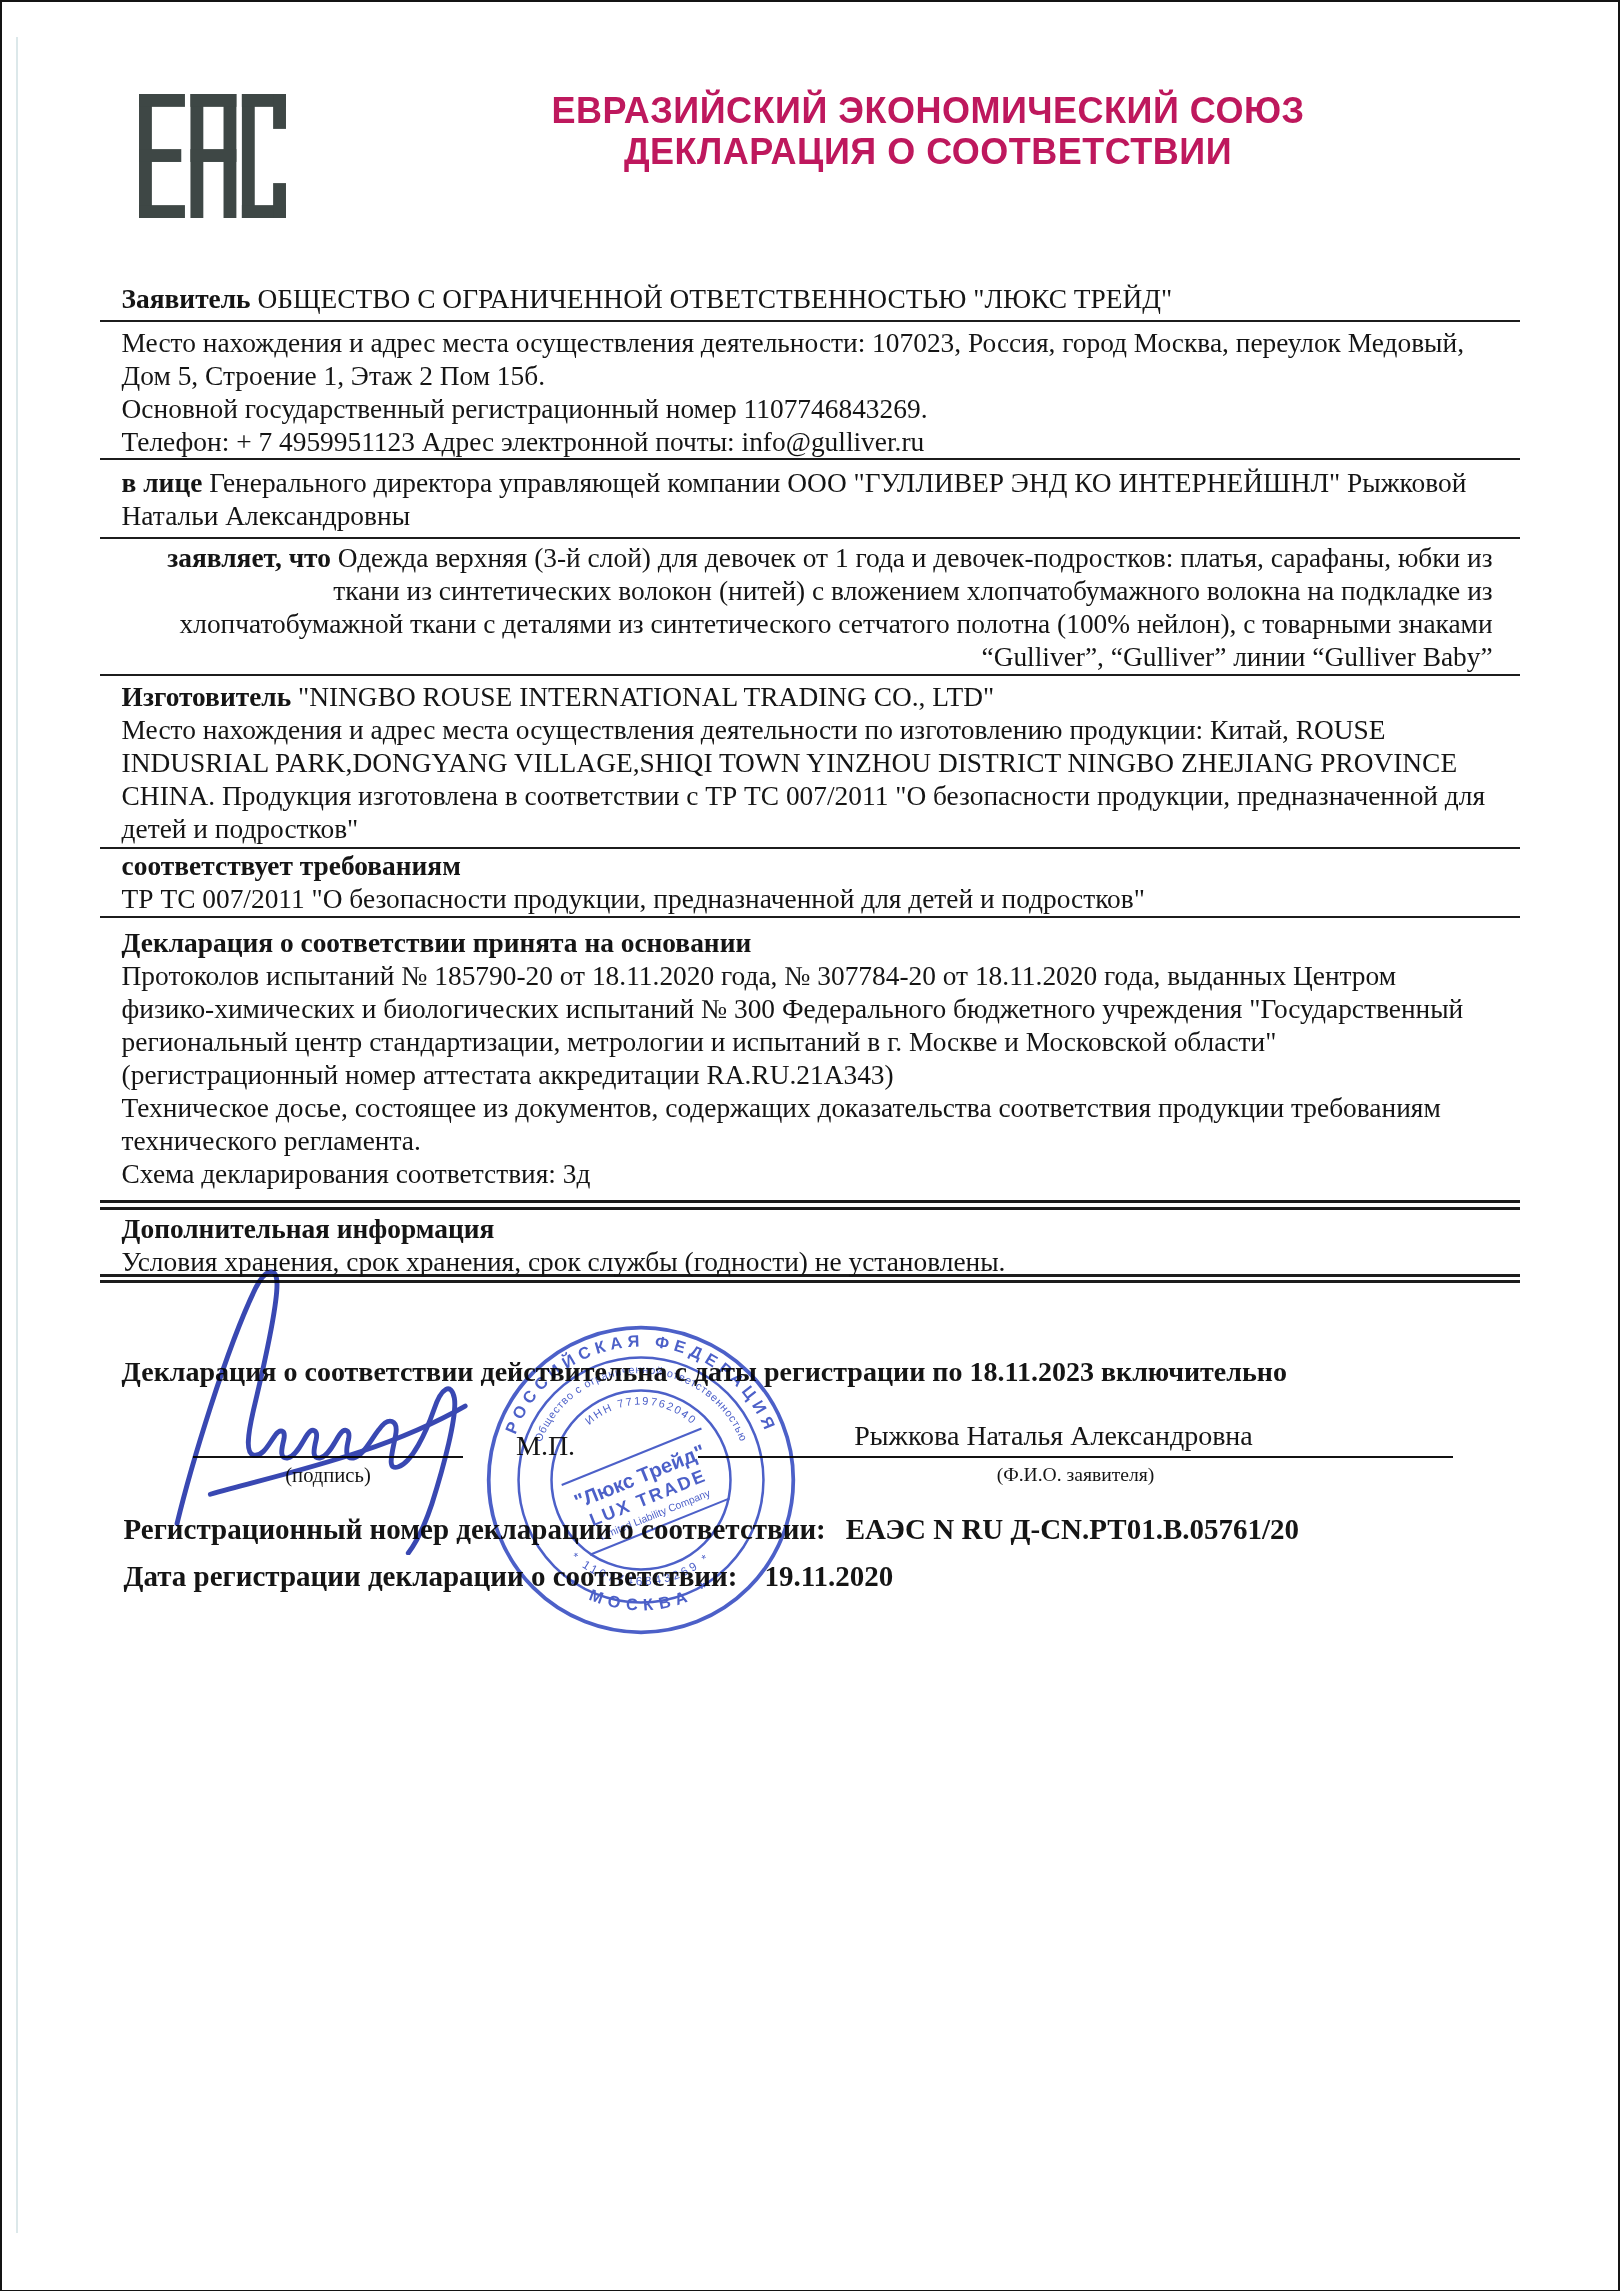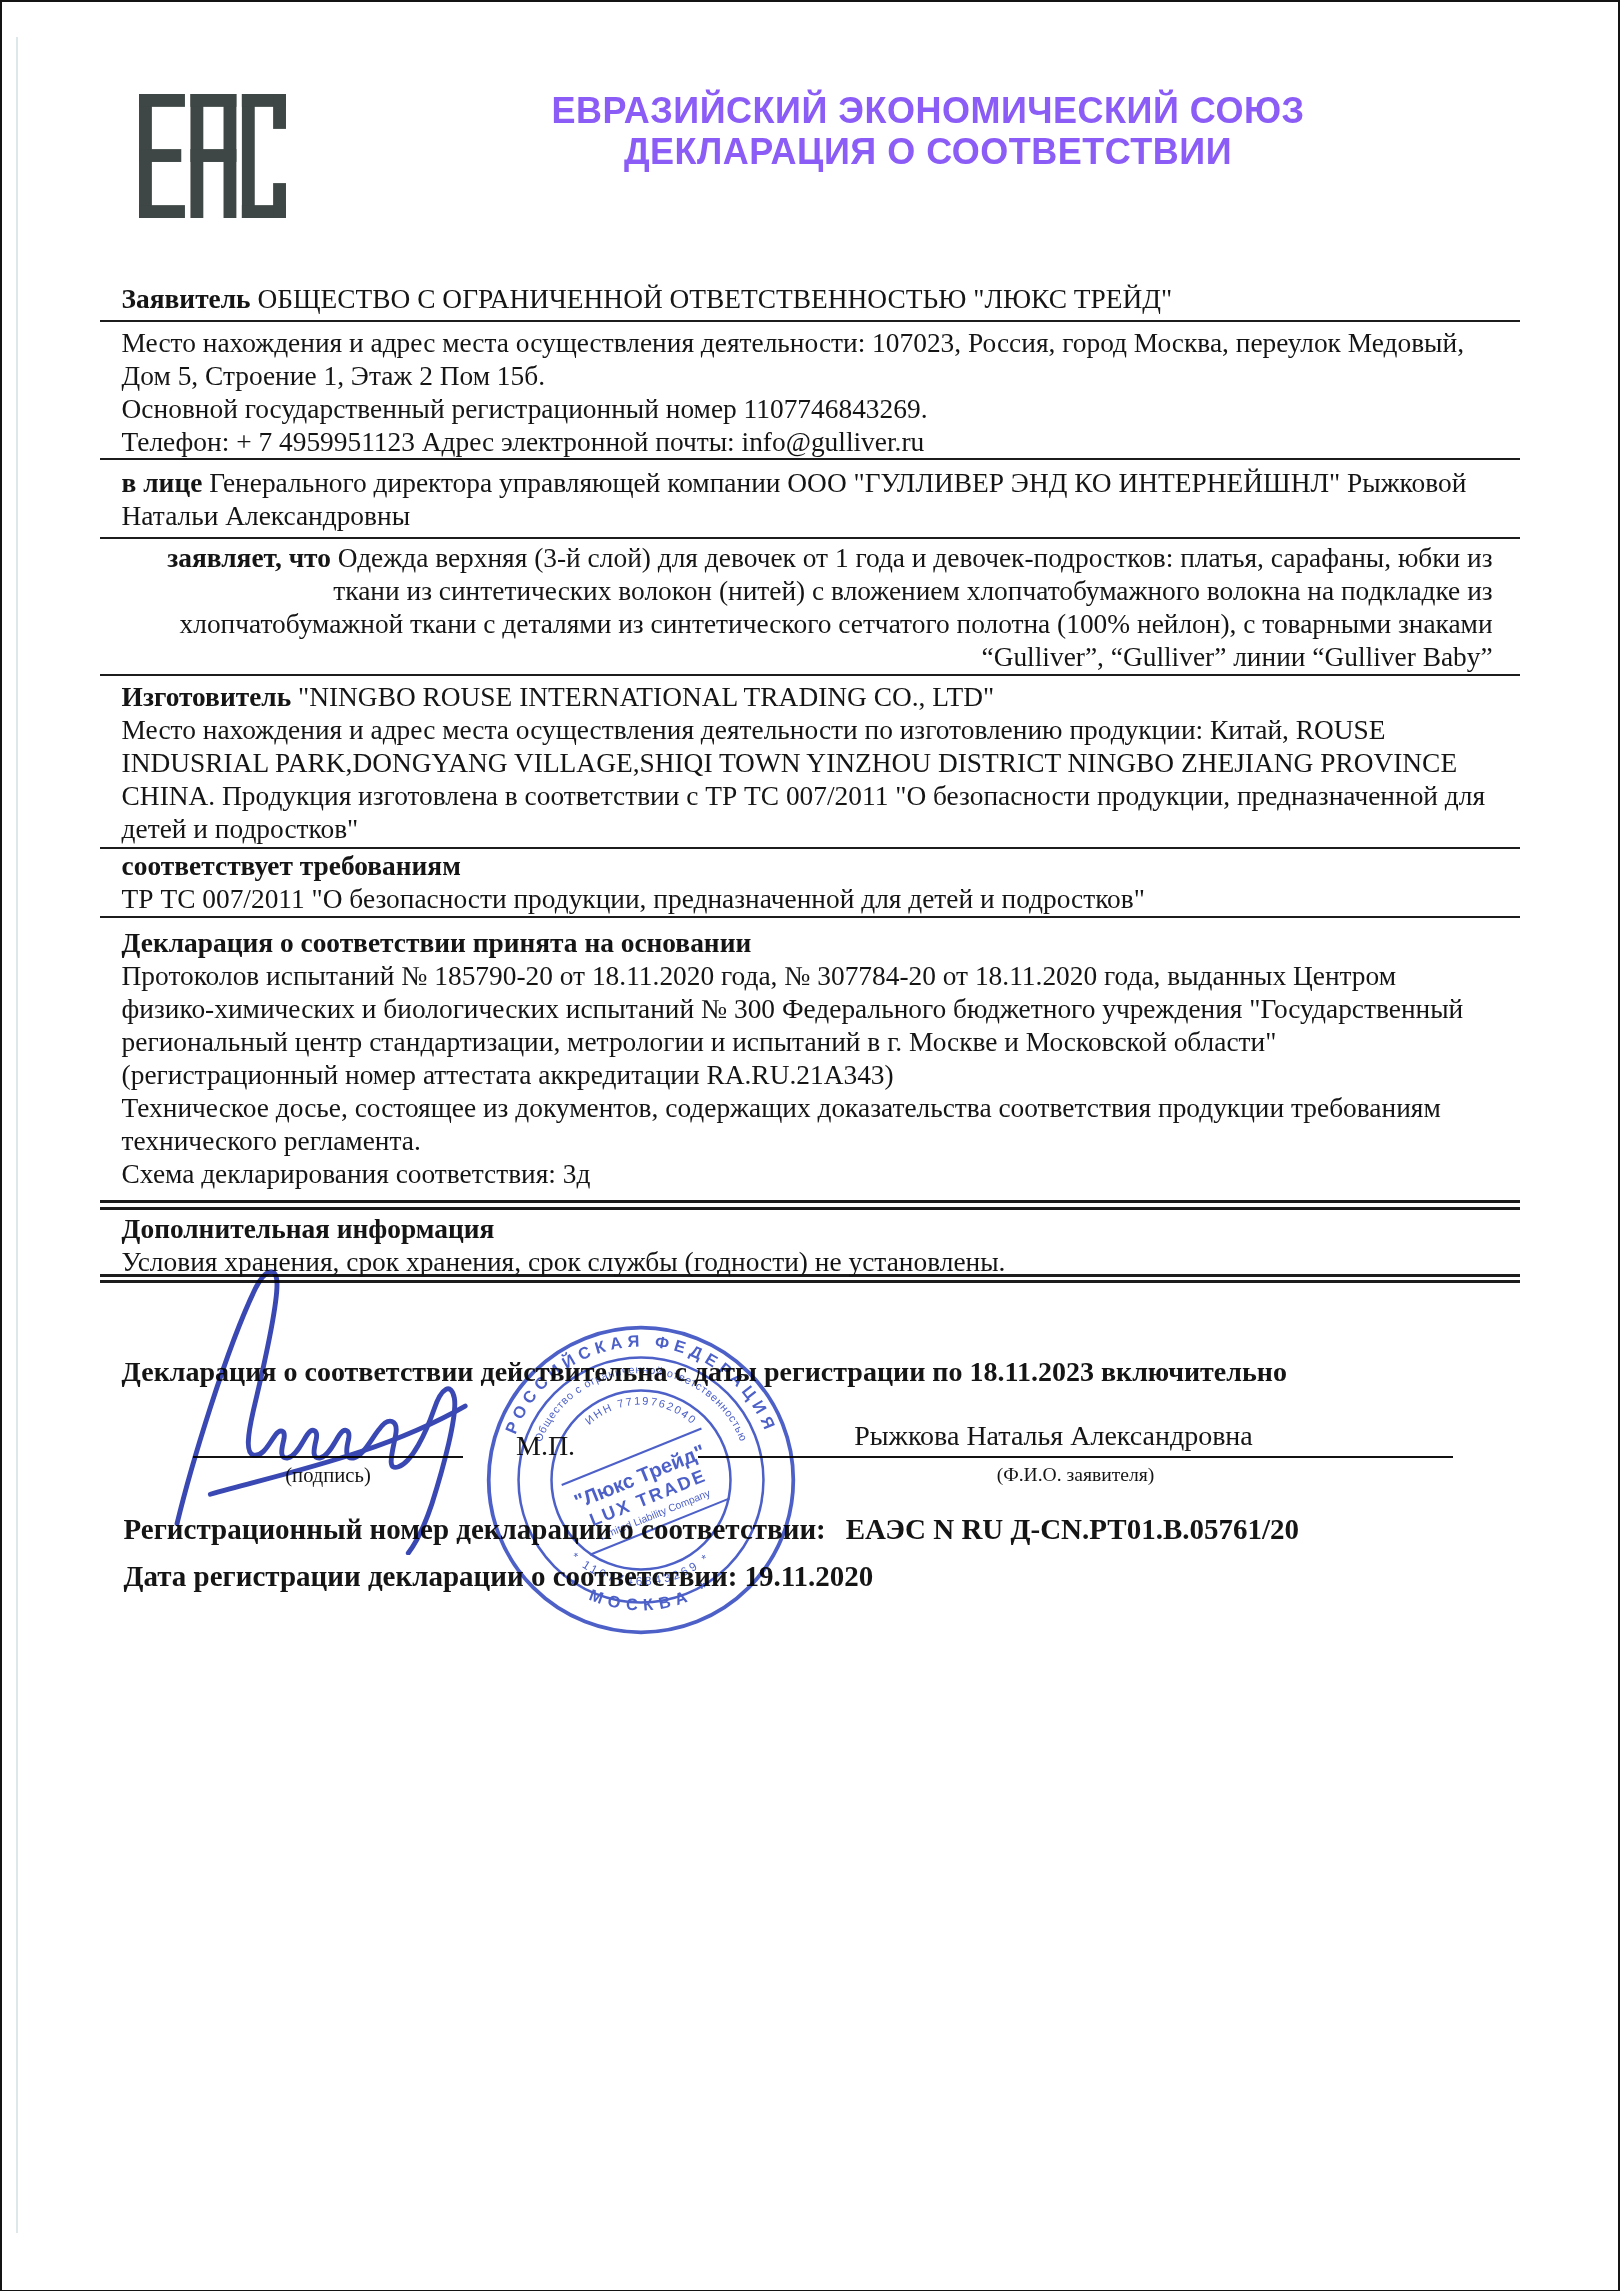--- a/index.html
+++ b/index.html
@@ -13,21 +13,21 @@
     color:#151515;
     overflow:hidden;
   }
   .scan-line{position:absolute;left:13.7px;top:35px;width:2px;height:2196px;background:#dce8ea;}
   
   .eac-logo{position:absolute;left:137px;top:92px;}
   .doc-title{
     position:absolute;left:926px;top:88px;transform:translateX(-50%);
     text-align:center;font-family:"Liberation Sans",sans-serif;
     font-weight:bold;font-size:36px;line-height:41px;letter-spacing:0.5px;
-    color:#8b5cf6;white-space:nowrap;
+    color:#be185d;white-space:nowrap;
   }
   
   .content{padding:247px 98px 0 98px;margin-top:26px;}
   .sec{
     box-sizing:border-box;
     border-bottom:2.9px solid var(--rule,#1c1c1c);
     padding:5.9px 27.4px 0 21.6px;
   }
   .sec p{margin:0;font-size:27.4px;line-height:33px;}
   .b{font-weight:bold;}
@@ -48,21 +48,21 @@
   .fio-line{left:598px;top:116px;width:755px;}
   .small-cap{position:absolute;font-size:20.6px;text-align:center;}
   .sig-cap{left:93px;top:124px;width:270px;}
   .fio-cap{left:598px;top:124px;width:755px;font-size:19.6px;}
   .mp{position:absolute;left:416px;top:90px;font-size:28px;}
   .fio-name{position:absolute;left:576px;top:80px;width:755px;text-align:center;font-size:28px;}
   .reg-row{position:absolute;left:23.5px;font-weight:bold;font-size:29px;white-space:nowrap;}
   .reg-1{top:173px;}
   .reg-2{top:220px;}
   .reg-row .val{margin-left:20px;}
-  .reg-2 .val{margin-left:7px;}
+  .reg-2 .val{margin-left:27px;}
   
   .stamp-svg{
     position:absolute;left:482px;top:1321px;width:314px;height:314px;
     mix-blend-mode:multiply;opacity:.92;z-index:3;
   }
   .sig-svg{
     position:absolute;left:118px;top:1259px;width:363px;height:294px;
     mix-blend-mode:multiply;opacity:.95;z-index:4;
   }
   .stamp-svg text{fill:var(--stamp-blue,#3d52c4);font-family:"Liberation Sans",sans-serif;}

